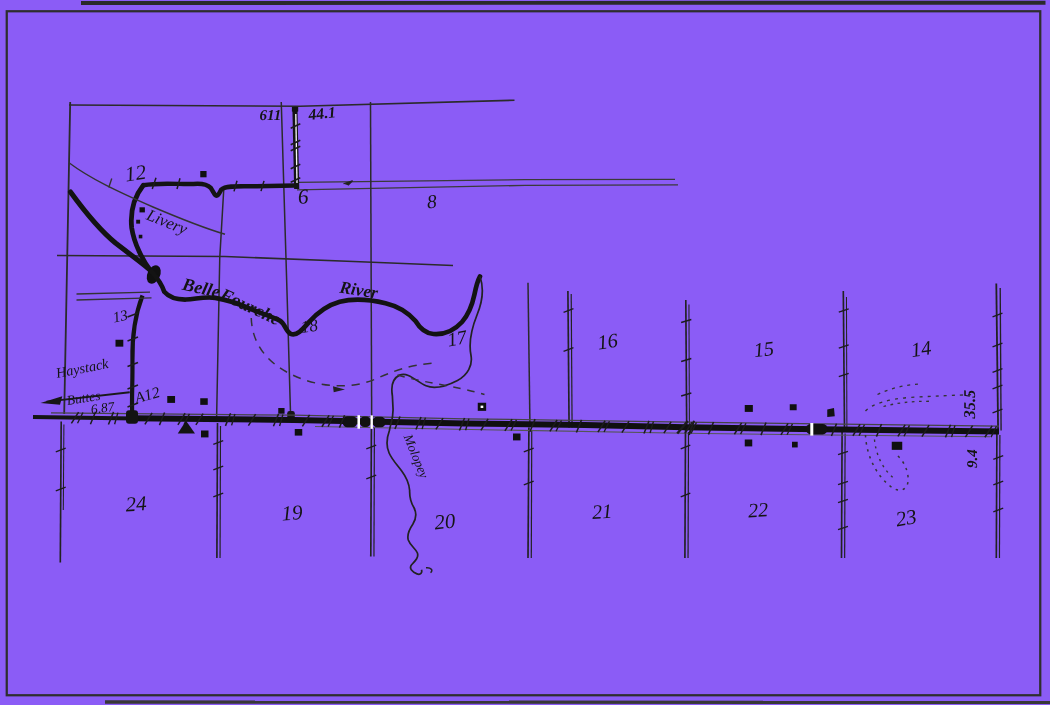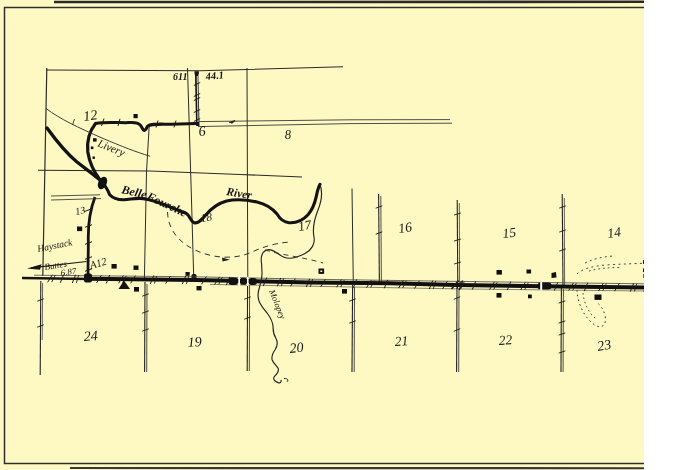--- a/index.html
+++ b/index.html
@@ -1,16 +1,16 @@
 <!DOCTYPE html>
 <html><head>
 <meta charset="utf-8">
 <style>
 html,body{margin:0;padding:0;background:#ffffff;}
-#page{position:relative;width:644px;height:470px;background:#fef9c3;overflow:hidden;
+#page{position:relative;width:700px;height:470px;background:#8b5cf6;overflow:hidden;
  font-family:"Liberation Serif", serif;}
 svg{position:absolute;left:0;top:0;}
 </style>
 </head>
 <body>
 <div id="page">
 <svg width="700" height="470" viewBox="0 0 700 470">
 
 <path d="M54,2 L697,1.8" stroke="#2a2a2a" stroke-width="2.6" fill="none"></path>
 

